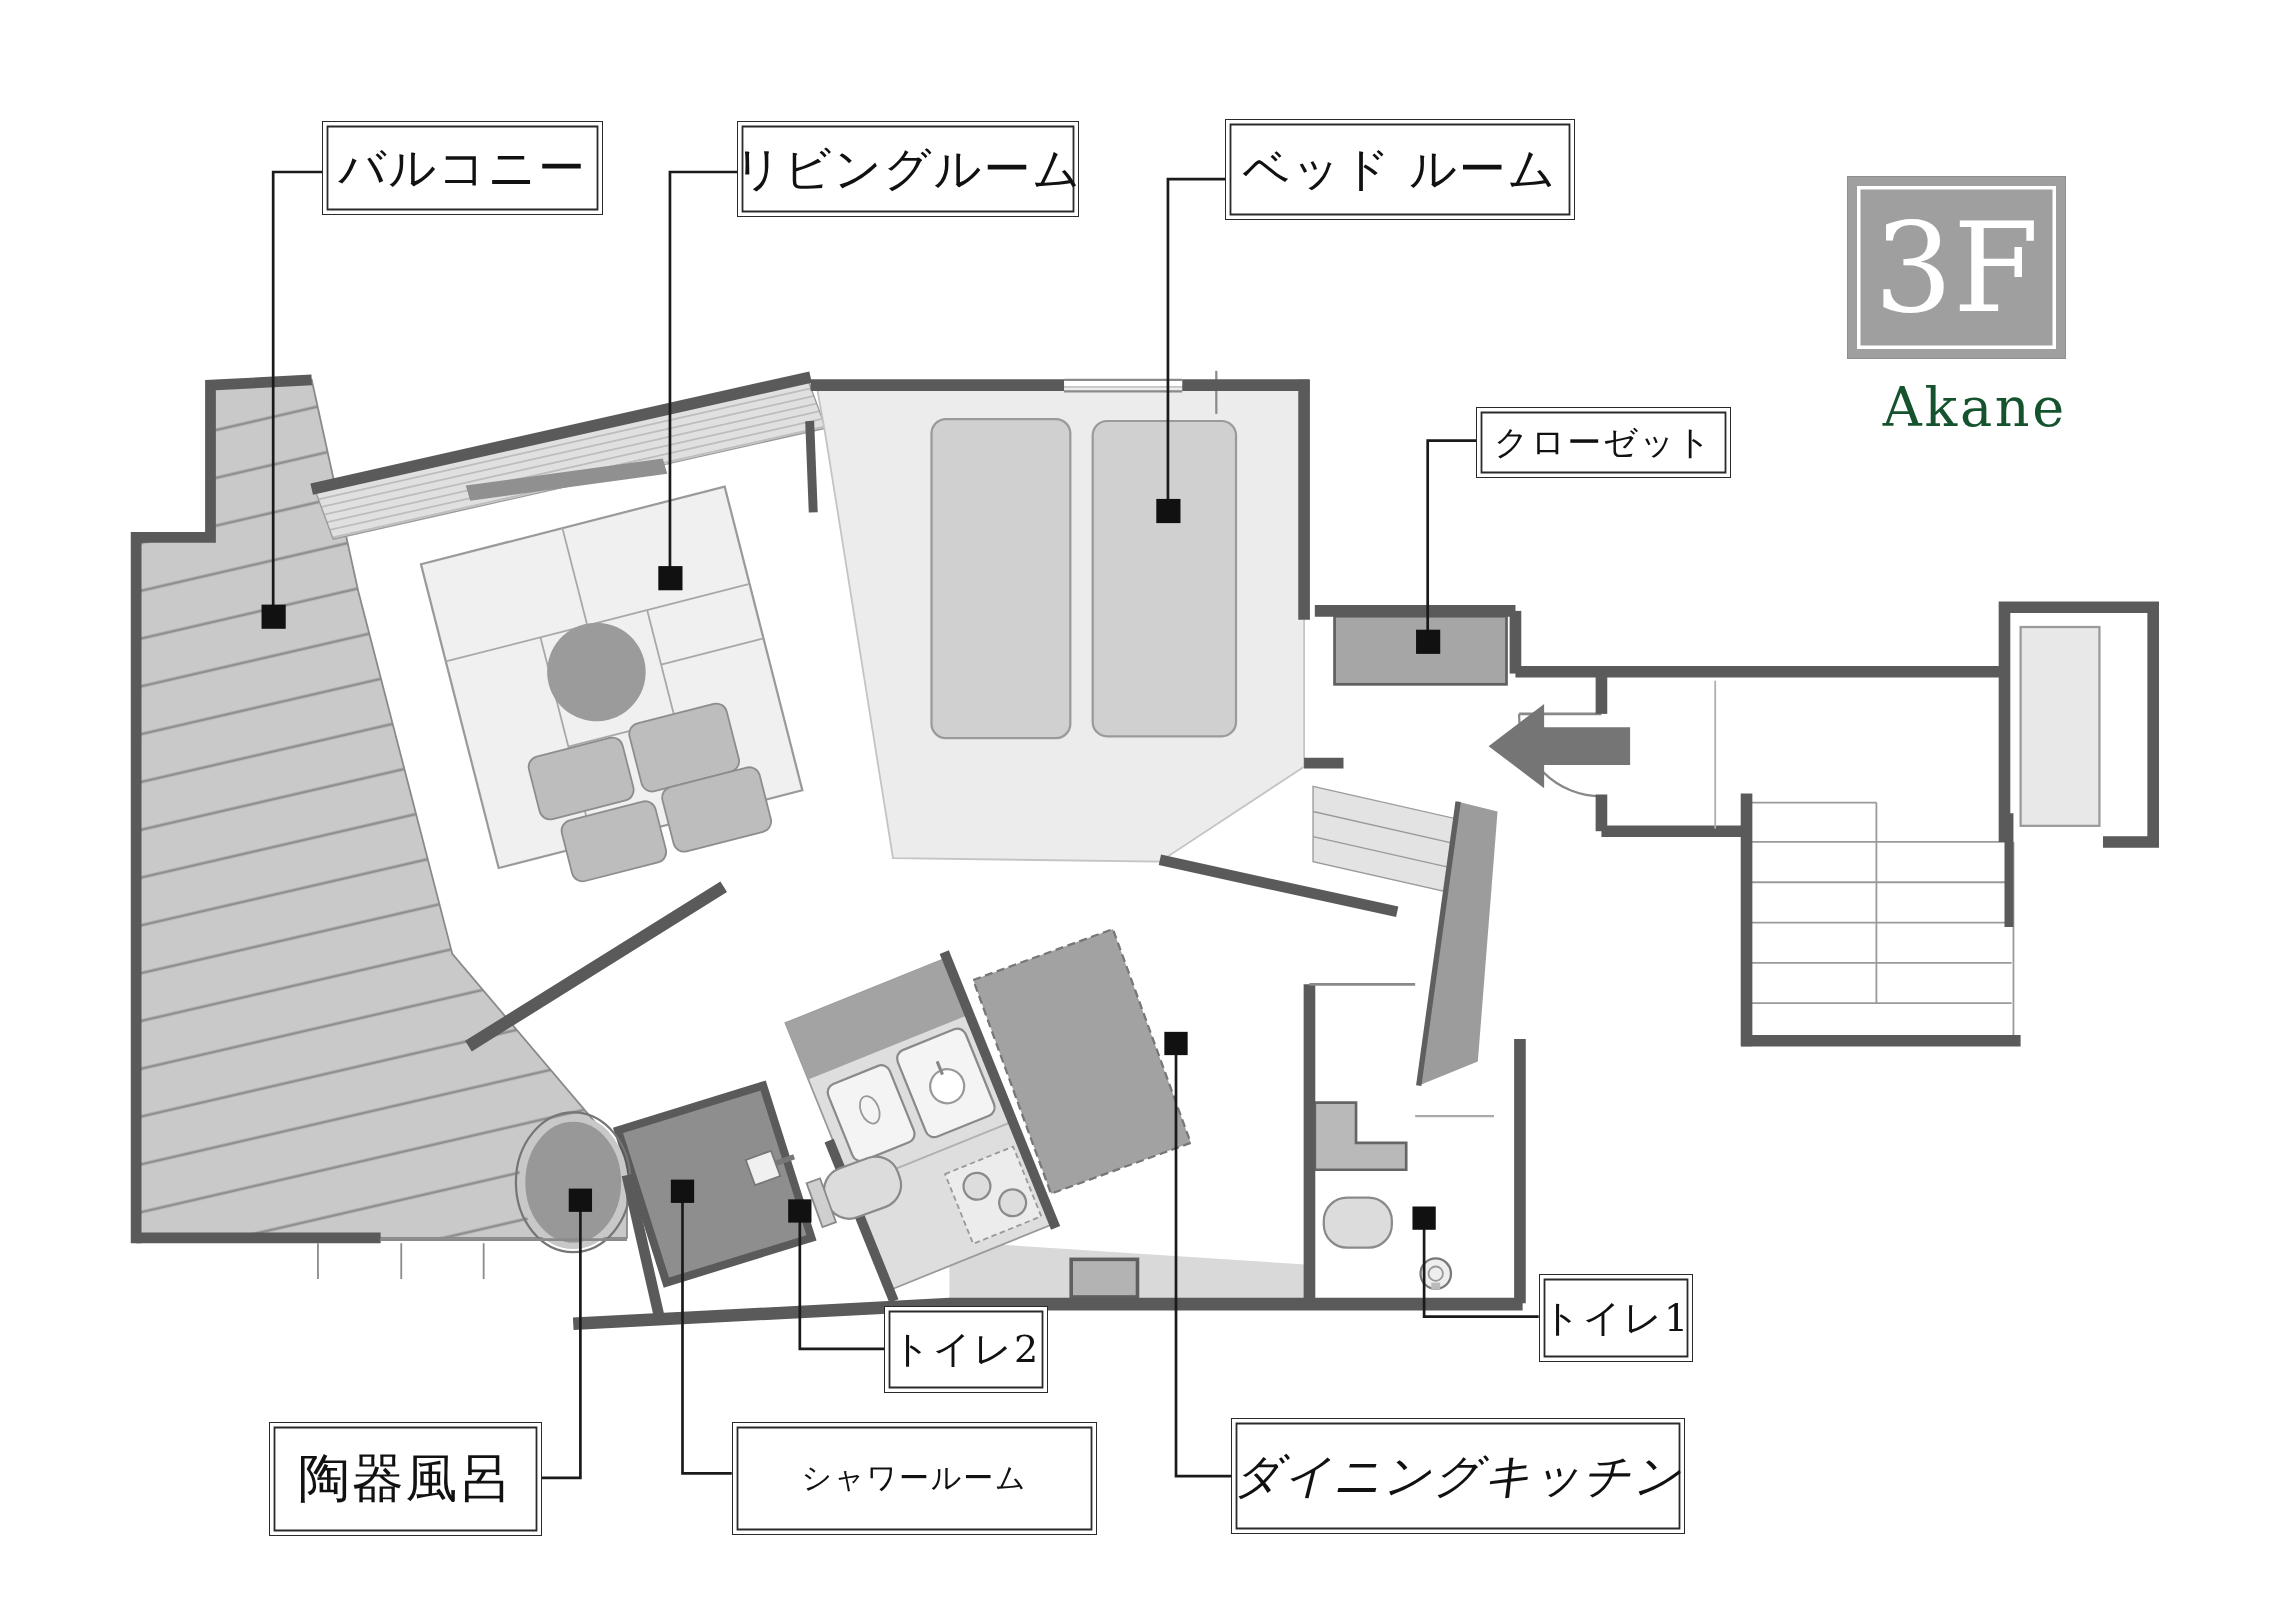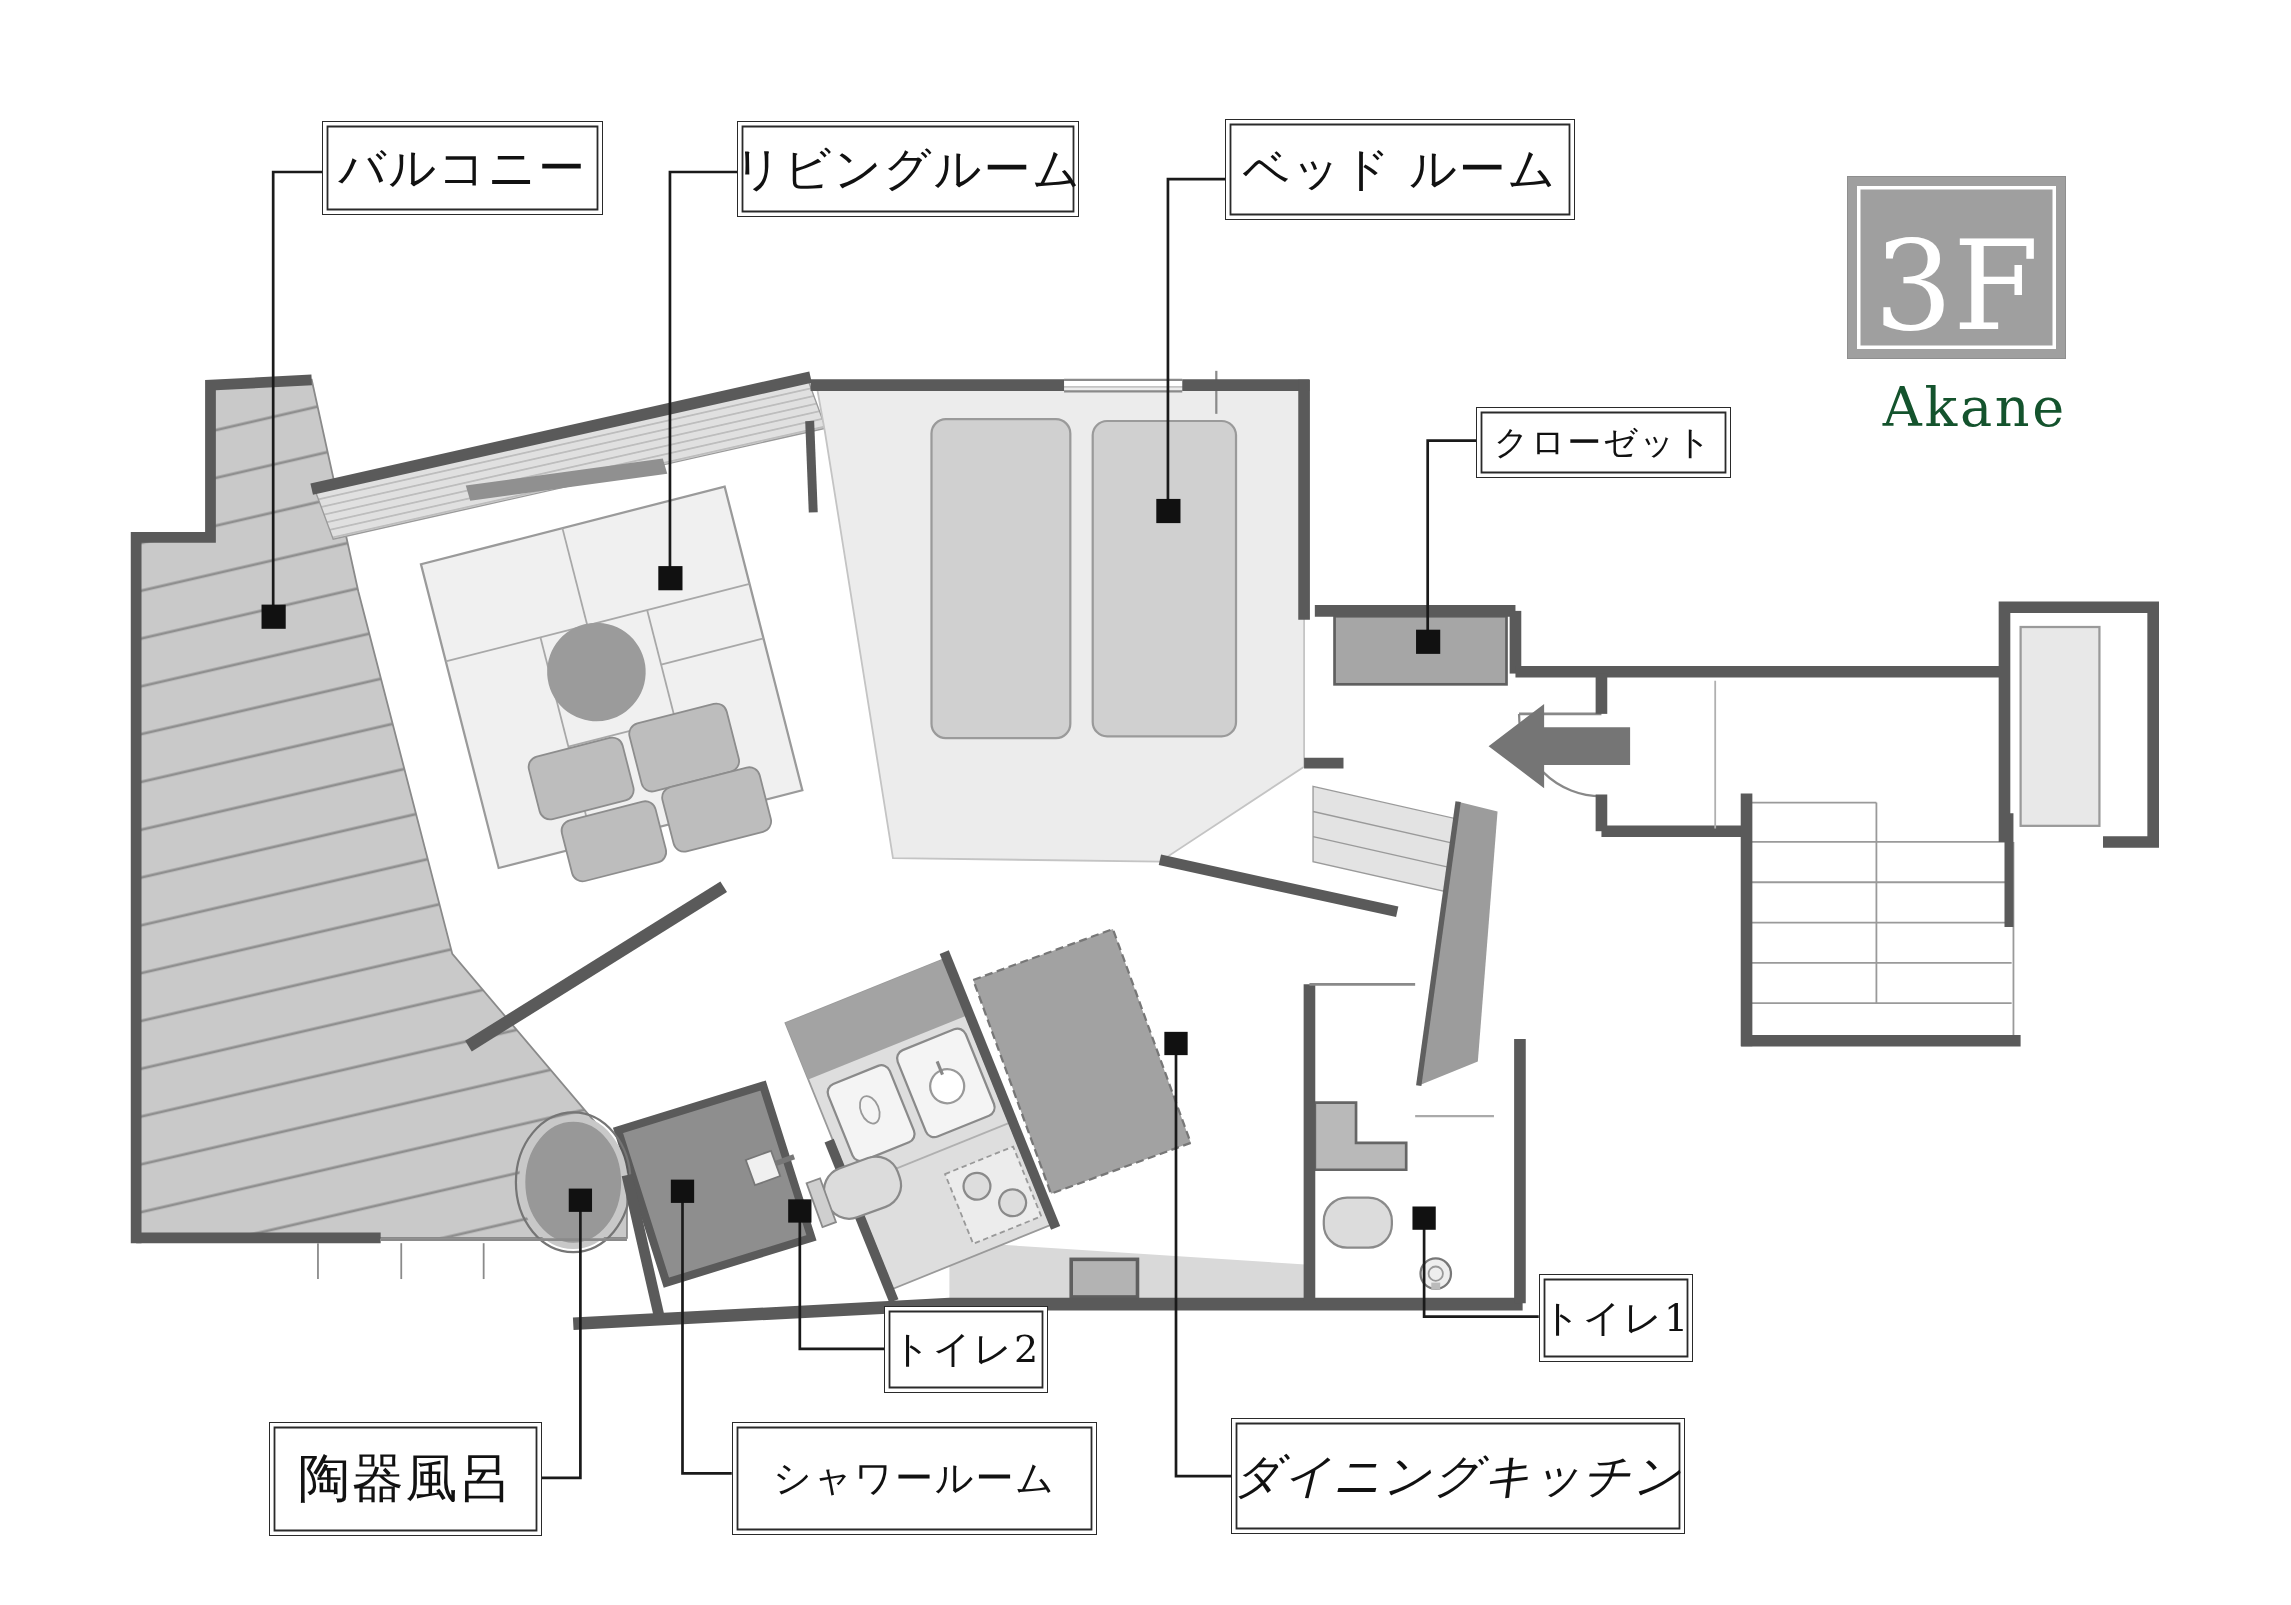--- a/index.html
+++ b/index.html
@@ -10,26 +10,26 @@
              box-shadow: inset 0 0 0 3.6px #fff, inset 0 0 0 5.4px #2a2a2a;
              display:flex;align-items:center;justify-content:center;
              color:#111;letter-spacing:1.8px;white-space:nowrap;}
   .lb-balcony{left:322px;top:121px;width:279px;height:92px;font-size:47px;}
   .lb-living{left:737px;top:121px;width:340px;height:94px;font-size:47px;}
   .lb-bedroom{left:1225px;top:119px;width:348px;height:99px;font-size:47px;}
   .lb-closet{left:1476px;top:407px;width:253px;height:69px;font-size:34px;}
   .lb-toilet2{left:884px;top:1306px;width:162px;height:85px;font-size:38px;}
   .lb-toilet1{left:1539px;top:1274px;width:152px;height:86px;font-size:38px;}
   .lb-bath{left:269px;top:1422px;width:271px;height:112px;font-size:52px;}
-  .lb-shower{left:732px;top:1422px;width:363px;height:111px;font-size:38px;}
+  .lb-shower{left:732px;top:1422px;width:363px;height:111px;font-size:30px;}
   .lb-dining{left:1231px;top:1418px;width:452px;height:114px;font-size:47px;font-style:italic;}
   .floor-badge{position:absolute;left:1847px;top:176px;width:217px;height:181px;
                background:#9f9f9f;border:1.8px solid #8e8e8e;
                box-shadow: inset 0 0 0 9px #9f9f9f, inset 0 0 0 12.5px #ffffff;
-               display:flex;align-items:flex-end;justify-content:center;
+               display:flex;align-items:center;justify-content:center;
                color:#fff;font-size:124px;}
   .bldg-name{position:absolute;left:1847px;top:376px;width:220px;text-align:right;
              color:#14532d;font-size:54px;letter-spacing:2.7px;}
 </style>
 </head>
 <body>
 
 <div class="stage">
 
 <svg class="plan" viewBox="0 0 2559 1793">

